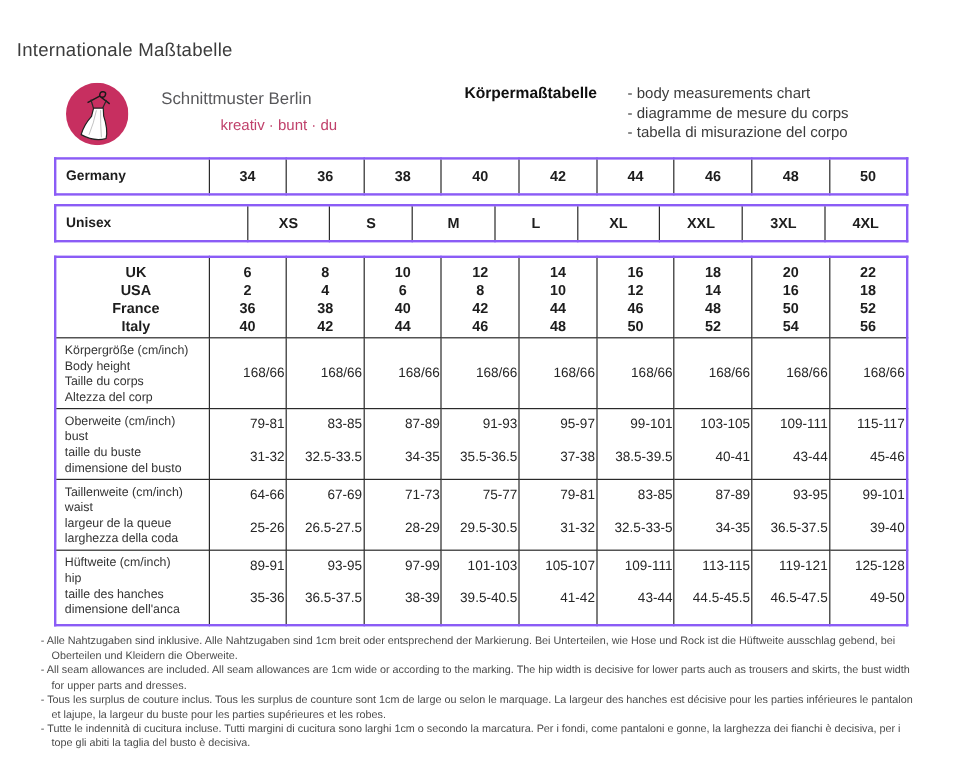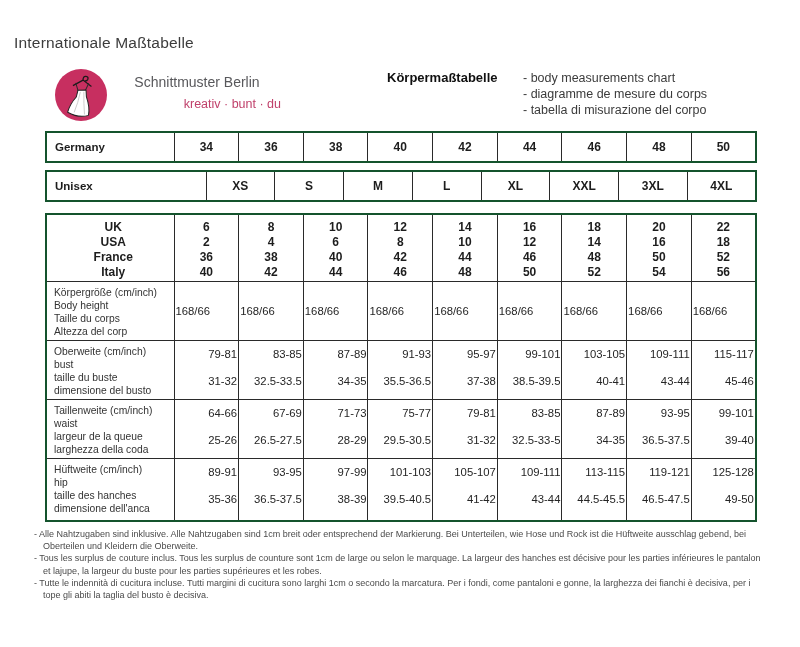--- a/index.html
+++ b/index.html
@@ -11,21 +11,21 @@
   #page-title{left:14px;top:34px;font-size:15.5px;color:#3c3c3c;letter-spacing:.2px;}
   #logo{left:55px;top:69px;width:52px;height:52px;}
   #brand-name{left:113px;top:74px;width:168px;font-size:14px;color:#58585b;text-align:center;}
   #brand-tagline{left:113px;top:97px;width:168px;text-align:right;font-size:12.5px;color:#c0416b;}
   #hdr-right{left:387px;top:70px;font-size:12.5px;line-height:16px;color:#3b3b3b;}
   .hdr-title{display:inline-block;width:136px;font-weight:bold;color:#101010;font-size:13px;}
   .hdr-sub{margin-left:136px;}
 
   
   table.tbl{position:absolute;left:45px;width:710px;border-collapse:collapse;
-            table-layout:fixed;border:2px solid #14532d;}
+            table-layout:fixed;border:2px solid #8b5cf6;}
   table.tbl td{border:1.5px solid #2a2a2a;overflow:hidden;}
   #germany-table{top:131px;}
   #unisex-table{top:170px;}
   #main-table{top:213px;}
   col.c-label{width:128px;}  col.c-size{width:64.66px;}
   col.c-label-wide{width:160px;} col.c-usize{width:68.75px;}
 
   .simple tr{height:30px;}
   .lbl{text-align:left;padding-left:8px;font-weight:bold;font-size:11.5px;color:#1d1d1d;}
   .size-val{text-align:center;font-weight:bold;font-size:12px;color:#1d1d1d;}
@@ -33,21 +33,21 @@
   tr.r-countries{height:64px;} tr.r-height{height:56px;}
   tr.r-bust{height:57px;} tr.r-waist{height:58px;} tr.r-hip{height:62px;}
 
   .country-lbl{vertical-align:top;text-align:left;padding:5px 2px 0 8px;}
   .country-lbl .cline{font-weight:bold;font-size:12px;line-height:15px;color:#1d1d1d;text-align:center;}
   .country-vals{vertical-align:top;text-align:center;padding-top:5px;}
   .country-vals .cline{font-weight:bold;font-size:12px;line-height:15px;color:#1d1d1d;}
 
   .meas-lbl{vertical-align:top;text-align:left;padding:4px 2px 2px 7px;
             font-size:10.3px;line-height:13px;color:#333;}
-  td.one{vertical-align:middle;text-align:left;font-size:11.3px;color:#252525;}
+  td.one{vertical-align:middle;text-align:right;font-size:11.3px;color:#252525;}
   td.two{vertical-align:top;text-align:right;font-size:11.3px;color:#252525;}
   td.two .cm{padding-top:6px;} td.two .inch{padding-top:15px;}
 
   
   #footnotes{left:34px;top:528px;width:732px;font-size:9px;line-height:12.2px;color:#4a4a4a;}
   .footnote{padding-left:9px;text-indent:-9px;}
 </style>
 </head>
 <body>
 
@@ -355,15 +355,16 @@
         <td class="two">
           <div class="cm">125-128</div>
           <div class="inch">49-50</div>
         </td>
       </tr>
     </tbody>
 </table>
 
 <div class="abs" id="footnotes">
     <div class="footnote">- Alle Nahtzugaben sind inklusive. Alle Nahtzugaben sind 1cm breit oder entsprechend der Markierung. Bei Unterteilen, wie Hose und Rock ist die Hüftweite ausschlag gebend, bei Oberteilen und Kleidern die Oberweite.</div>
+    <div class="footnote">- All seam allowances are included. All seam allowances are 1cm wide or according to the marking. The hip width is decisive for lower parts auch as trousers and skirts, the bust width for upper parts and dresses.</div>
     <div class="footnote">- Tous les surplus de couture inclus. Tous les surplus de counture sont 1cm de large ou selon le marquage. La largeur des hanches est décisive pour les parties inférieures le pantalon et lajupe, la largeur du buste pour les parties supérieures et les robes.</div>
     <div class="footnote">- Tutte le indennità di cucitura incluse. Tutti margini di cucitura sono larghi 1cm o secondo la marcatura. Per i fondi, come pantaloni e gonne, la larghezza dei fianchi è decisiva, per i tope gli abiti la taglia del busto è decisiva.</div>
   </div>
 
 </body></html>

